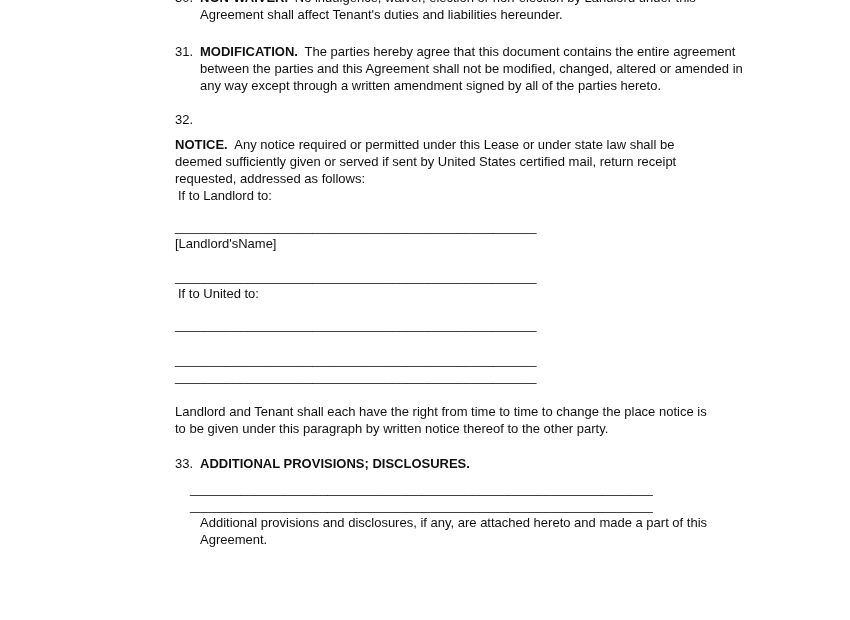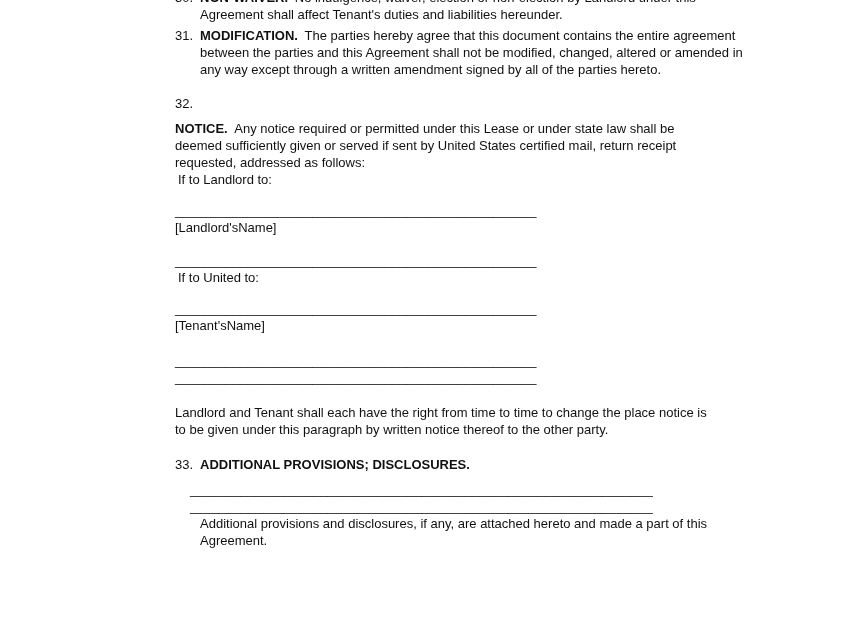--- a/index.html
+++ b/index.html
@@ -15,21 +15,21 @@
     color: #111111;
   }
   .page { width: 850px; padding-left: 175px; }
   .clause { display: flex; }
   .num { flex: 0 0 25px; width: 25px; }
   .ctext { width: 545px; }
   .bold { font-weight: bold; }
   .it { }
   .cbody { margin-left: 3px; }
   .clipped-top { margin-top: -11px; }
-  .clause-31 { margin-top: 4px; }
+  .clause-31 { margin-top: 20px; }
   .clause-32 { margin-top: 17px; flex-direction: column; }
   .clause-33 { margin-top: 18px; }
   .addr-head { margin-left: 3px; }
   .blank-row { white-space: nowrap; }
   .gap-14 { margin-top: 14px; }
   .gap-16 { margin-top: 16px; }
   .gap-18 { margin-top: 18px; }
   .closing-par { margin-top: 18px; }
   .wide-blank { margin-left: -10px; white-space: nowrap; }
   .wide-blank-first { margin-top: 8px; }
@@ -74,23 +74,20 @@
 
       <div class="blank-row gap-16">
         <span>__________________________________________________</span>
       </div>
 
       <div class="addr-head">If to United to:</div>
 
       <div class="blank-row gap-14">
         <span>__________________________________________________</span>
       </div>
-      <div>
-        <span class="it">[Tenant'sName]</span>
-      </div>
 
       <div class="blank-row gap-18">
         <span>__________________________________________________</span>
       </div>
       <div class="blank-row">
         <span>__________________________________________________</span>
       </div>
 
       <div class="closing-par">Landlord and Tenant shall each have the right from time to time to change the place notice is to be given under this paragraph by written notice thereof to the other party.</div>
     </div>

